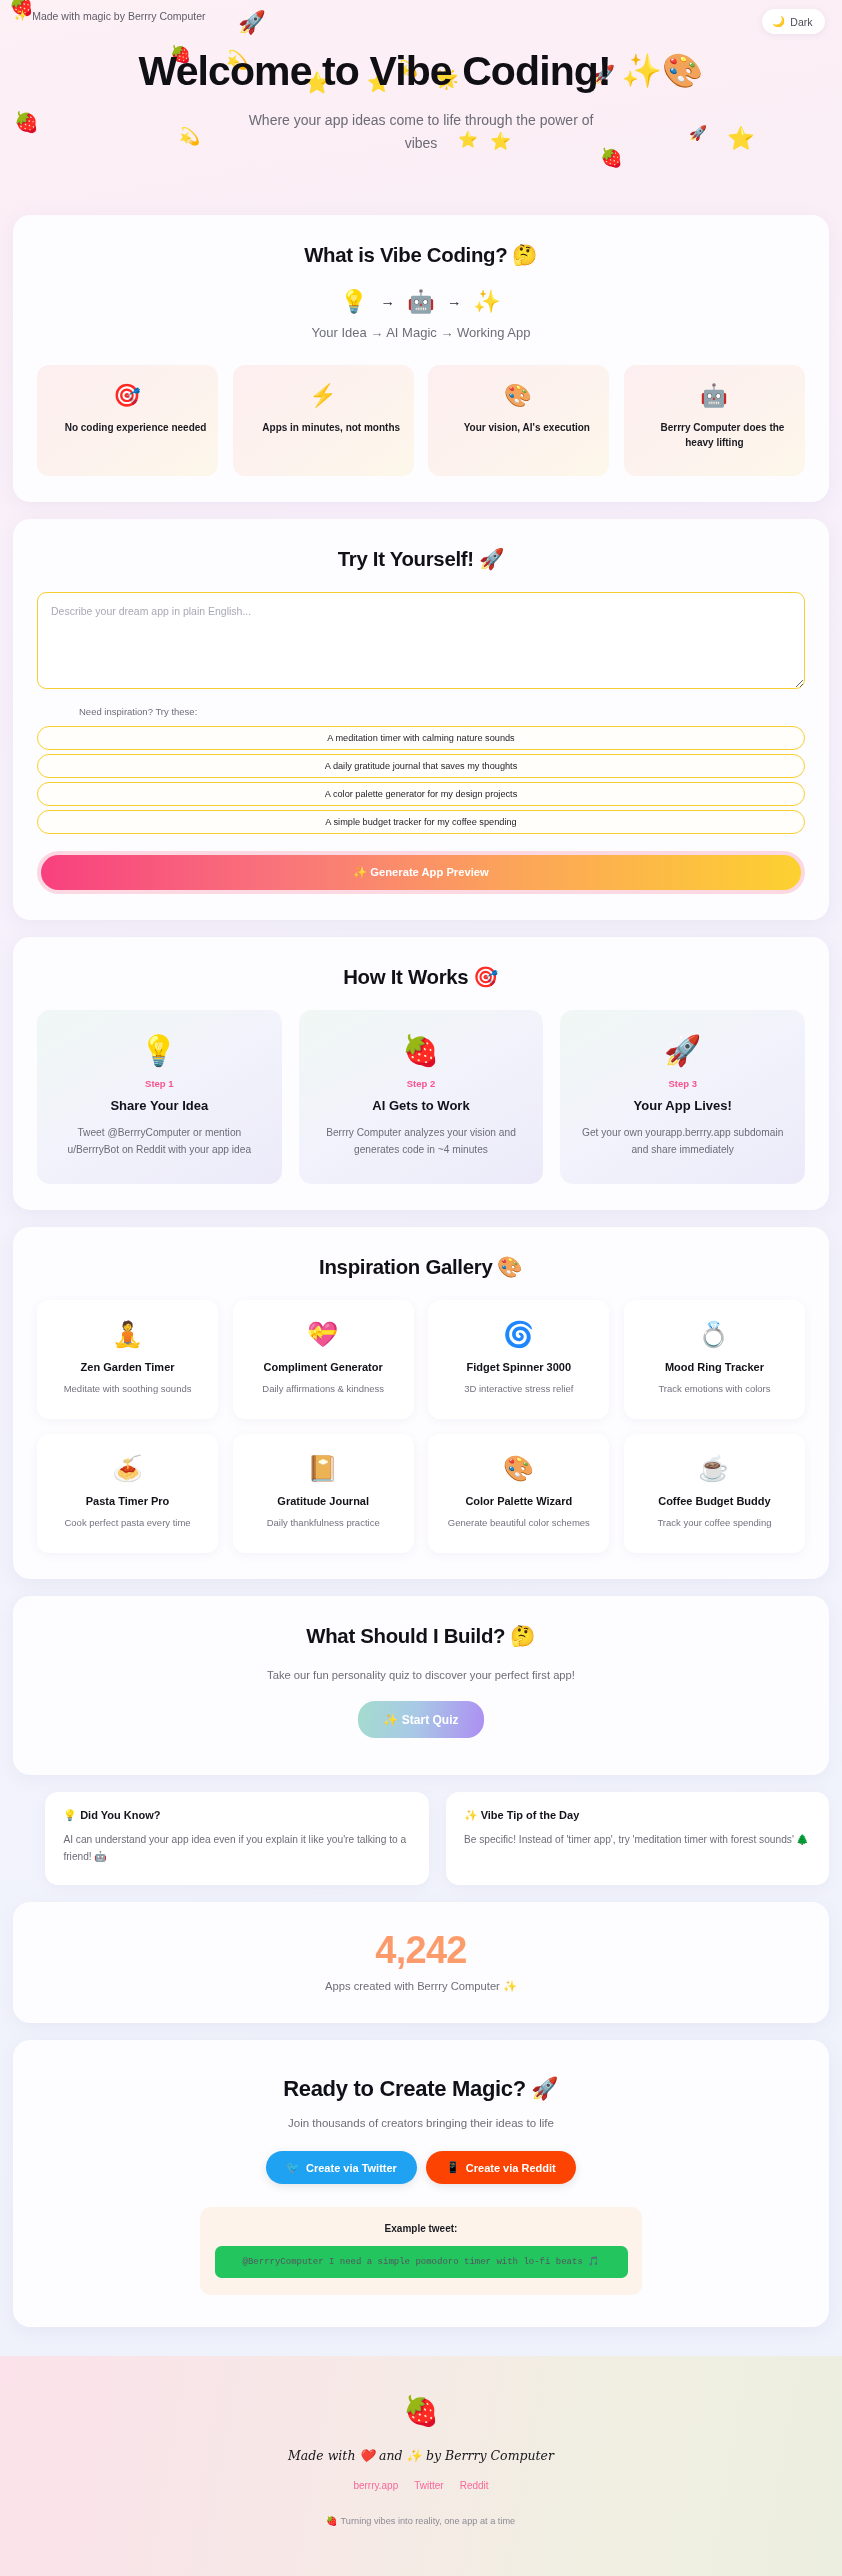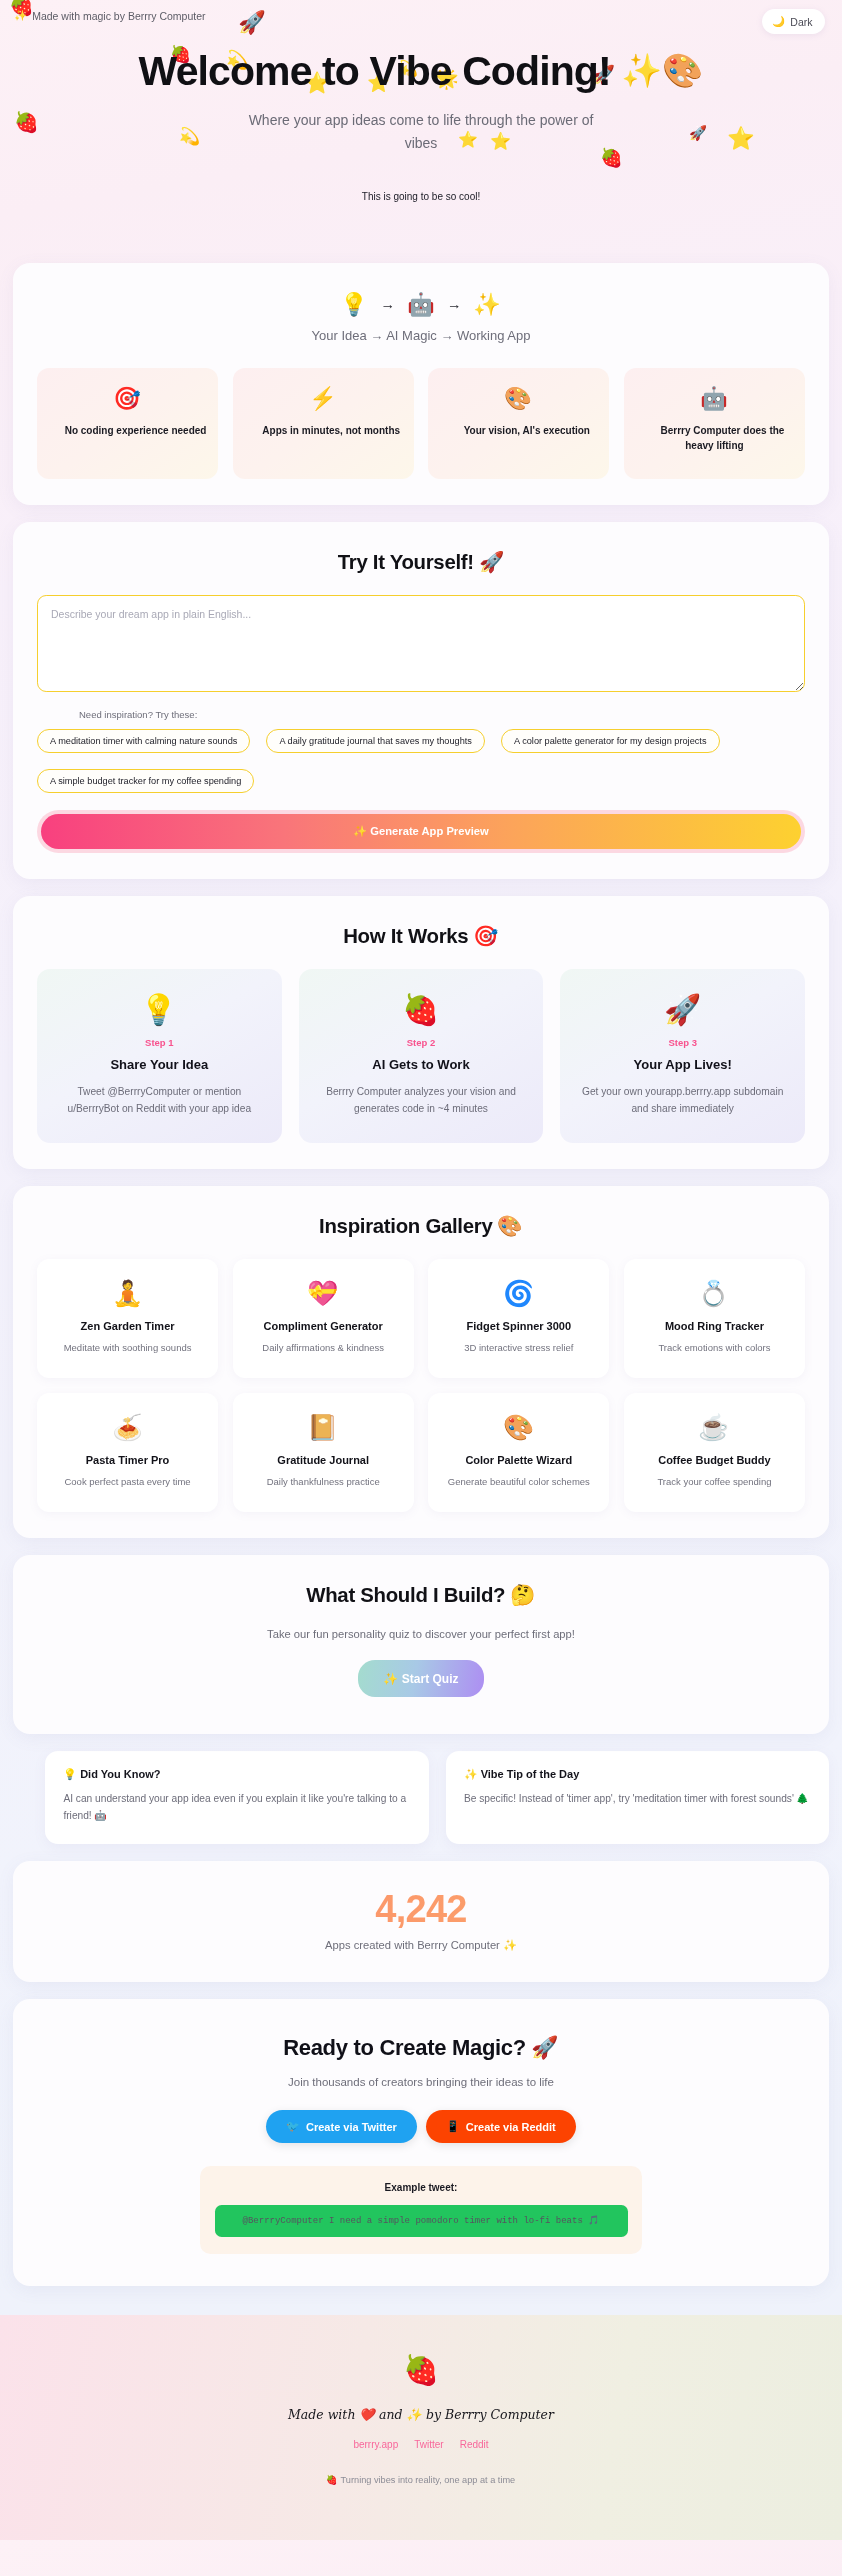--- a/index.html
+++ b/index.html
@@ -157,21 +157,21 @@
     resize: vertical;
     outline: none;
   }
   .dream-input::placeholder { color: #a9a9b6; }
   .inspo-label {
     margin: 14.5px 0 9.2px;
     font-size: 9.5px;
     color: #6e6e7a;
     padding-left: 42px;
   }
-  .chips { display: flex; flex-wrap: wrap; gap: 16px; }
+  .chips { display: flex; flex-wrap: wrap; gap: 4px; flex-direction: column; }
   .chip {
     border: 1.3px solid #f6cf2e;
     background: #fffefb;
     border-radius: 657px;
     padding: 6px 12px;
     font-size: 9.2px;
     color: #23232c;
     cursor: pointer;
     font-family: "Liberation Sans", sans-serif;
     white-space: nowrap;
@@ -438,24 +438,24 @@
     <span>Dark</span>
   </button>
 </div>
 
 <div class="hero">
   <h1>
     <span>Welcome to Vibe Coding!</span>
     <span class="spark">✨🎨</span>
   </h1>
   <p class="hero-sub">Where your app ideas come to life through the power of vibes</p>
-  <p class="hero-note">This is going to be so cool!</p>
 </div>
 
 <section class="card-section">
+  <h2 class="sec-title">What is Vibe Coding? 🤔</h2>
 
   <div class="flow">
     <span>💡</span>
     <span class="arrow">→</span>
     <span>🤖</span>
     <span class="arrow">→</span>
     <span>✨</span>
   </div>
   <p class="flow-caption">Your Idea → AI Magic → Working App</p>
 

